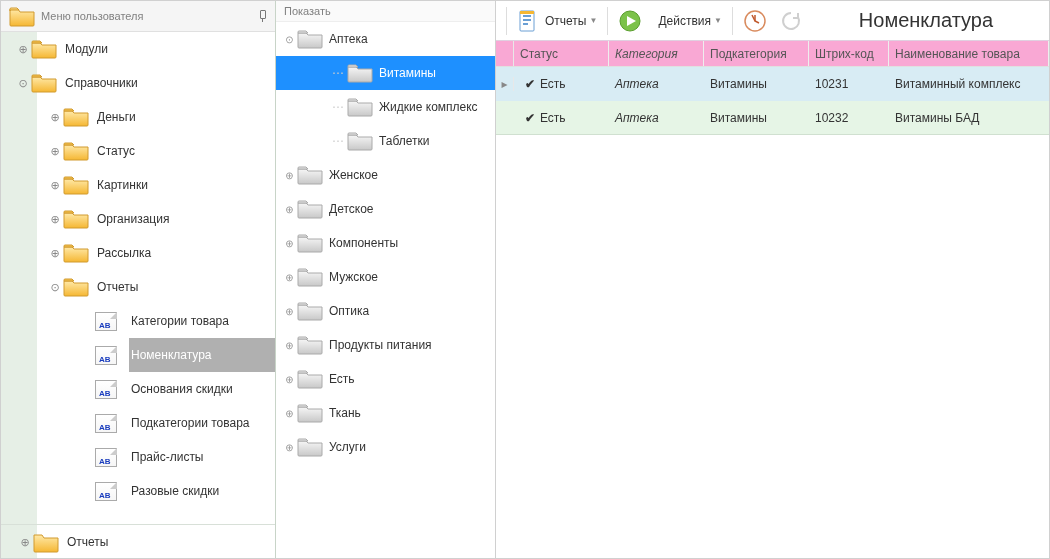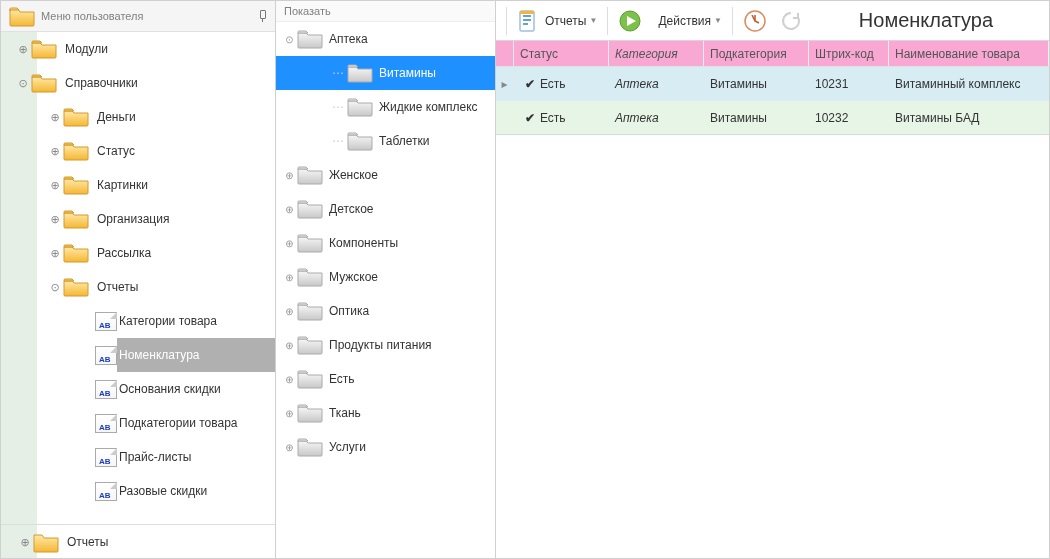--- a/index.html
+++ b/index.html
@@ -15,21 +15,21 @@
   .pin-icon::before { content: ""; position: absolute; top: 0; left: 3px; width: 4px; height: 7px; border: 1px solid #777; border-radius: 1px; }
   .pin-icon::after { content: ""; position: absolute; top: 8px; left: 5px; width: 1px; height: 4px; background: #777; }
 
   .tree { flex: 1; background: linear-gradient(90deg, #e6efe6 0%, #e6efe6 36px, #ffffff 36px, #ffffff 100%); overflow: hidden; }
   .tree-row { display: flex; align-items: center; height: 34px; cursor: pointer; }
   .tog { width: 16px; height: 16px; display: flex; align-items: center; justify-content: center; }
   .tog.plus::before { content: "⊕"; color: #888; font-size: 11px; }
   .tog.down::before { content: "⊙"; color: #888; font-size: 11px; }
 
   .folder { width: 26px; height: 22px; margin-right: 6px; }
-  .doc { width: 22px; height: 19px; margin-right: 0; background: linear-gradient(#fff,#f6f6f6); border: 1px solid #aaa; position: relative; }
+  .doc { width: 22px; height: 19px; margin-right: 12px; background: linear-gradient(#fff,#f6f6f6); border: 1px solid #aaa; position: relative; }
   .doc::after { content: ""; position: absolute; top: -1px; right: -1px; width: 7px; height: 7px; background: linear-gradient(135deg, transparent 49%, #ccc 51%); }
   .doc span { position: absolute; top: 8px; left: 3px; font-size: 8px; font-weight: bold; color: #1a3dbe; }
 
   .tree-row.selected .label-area { background: #b0b0b0; color: #fff; }
   .label-area { flex: 1; height: 100%; display: flex; align-items: center; padding-left: 2px; }
 
   
   .col2-header { padding: 4px 8px; font-size: 11px; color: #808080; background: #fafafa; border-bottom: 1px solid #eee; }
   .col2-tree { }
   .c2-row { display: flex; align-items: center; height: 34px; }

